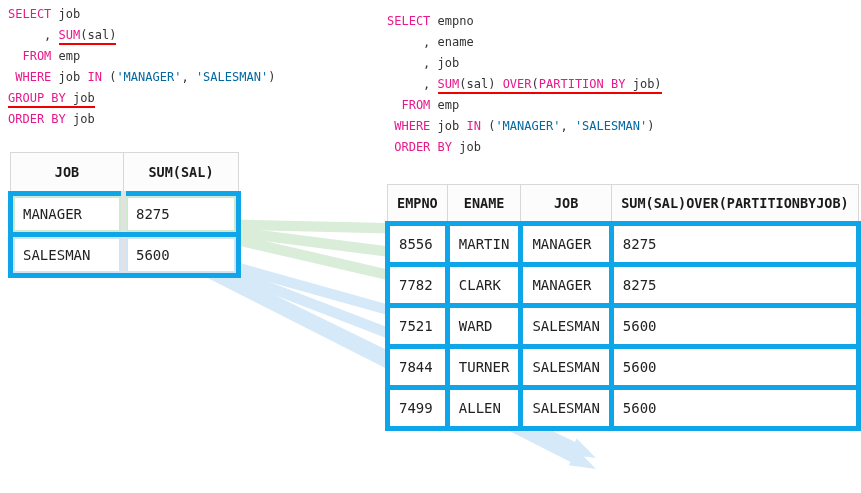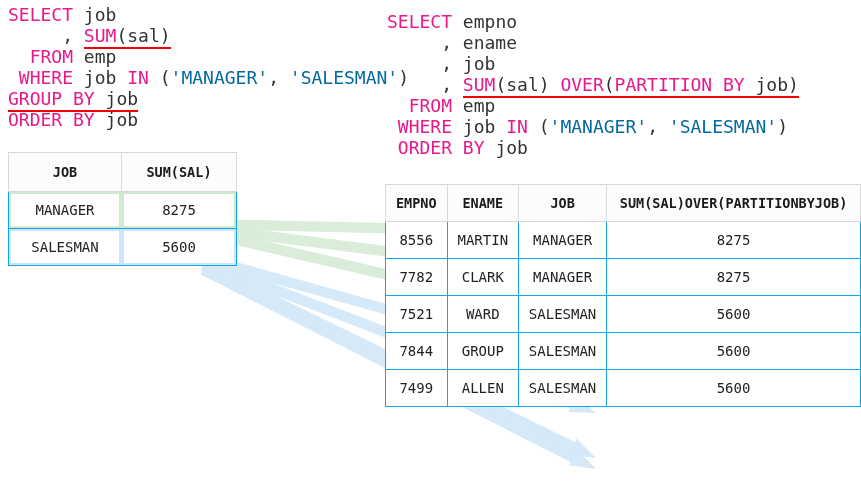--- a/index.html
+++ b/index.html
@@ -12,21 +12,21 @@
     height: 493px;
     position: relative;
     overflow: hidden;
     font-family: "DejaVu Sans Mono", "Liberation Mono", monospace;
   }
 
   
   .sql {
     position: absolute;
     font-family: "DejaVu Sans Mono", "Liberation Mono", monospace;
-    font-size: 18px;
+    font-size: 12px;
     line-height: 21px;
     white-space: pre;
     color: #222222;
   }
   #sql-left  { left: 8px;   top: 4px; }
   #sql-right { left: 387px; top: 4px; margin-top: 7px; }
 
   .kw  { color: #e8198b; }
   .id  { color: #333333; }
   .str { color: #0369a1; }
@@ -56,23 +56,23 @@
     color: #1a1a1a;
     background: #fcfcfc;
     border: 1px solid #d8d8d8;
     padding: 10px 8px;
     text-align: center;
     white-space: nowrap;
   }
   table td {
     color: #222222;
     background: #ffffff;
-    border: 1px solid #0ea5e9;
+    border: 5px solid #0ea5e9;
     padding: 9px 10px;
-    text-align: center;
+    text-align: left;
     white-space: nowrap;
   }
 
   #table-left-wrap {
     position: absolute;
     left: 8px;
     top: 152px;
   }
   #table-left th { padding: 11px 10px; }
   #table-left td { padding: 10px 10px; font-size: 14px; }
@@ -174,21 +174,21 @@
           <td>8275</td>
         </tr>
         <tr>
           <td>7521</td>
           <td>WARD</td>
           <td>SALESMAN</td>
           <td>5600</td>
         </tr>
         <tr>
           <td>7844</td>
-          <td>GROUP</td>
+          <td>TURNER</td>
           <td>SALESMAN</td>
           <td>5600</td>
         </tr>
         <tr>
           <td>7499</td>
           <td>ALLEN</td>
           <td>SALESMAN</td>
           <td>5600</td>
         </tr>
       </tbody>

